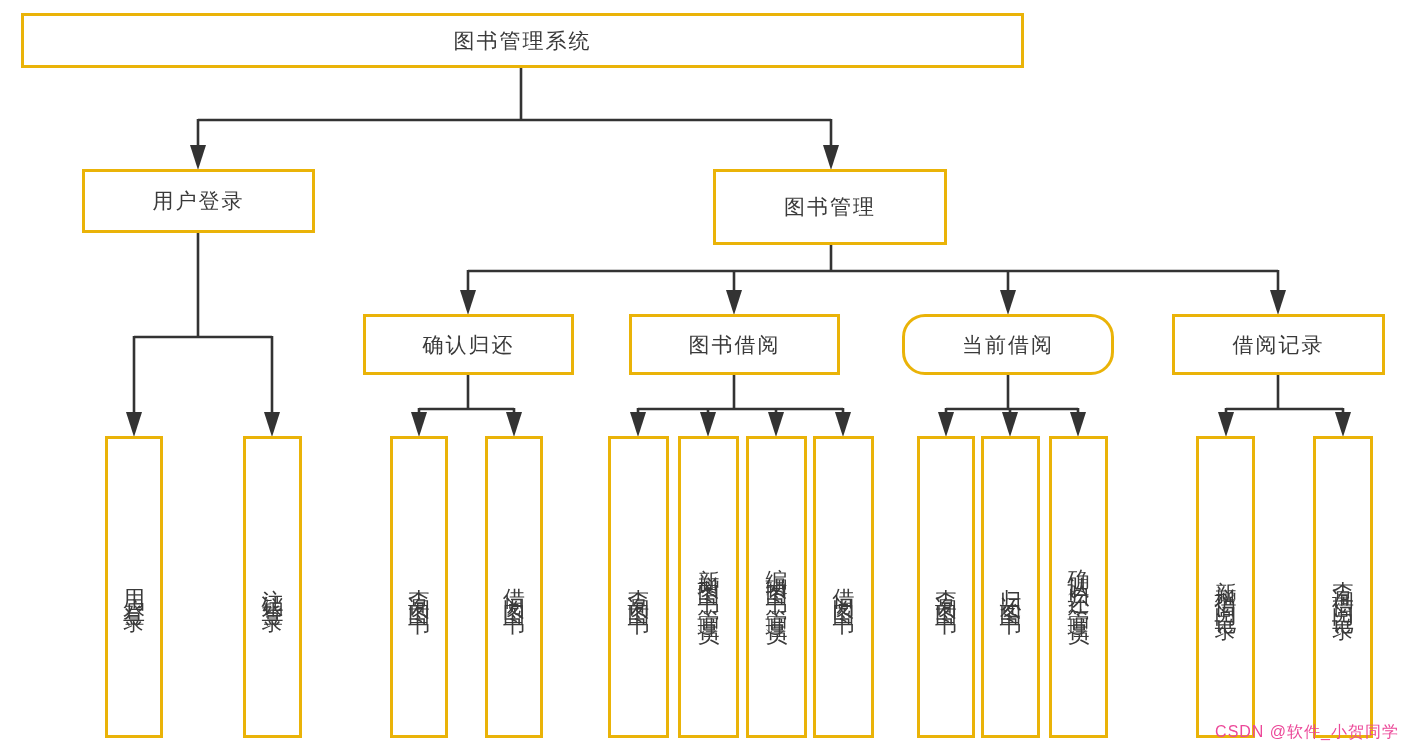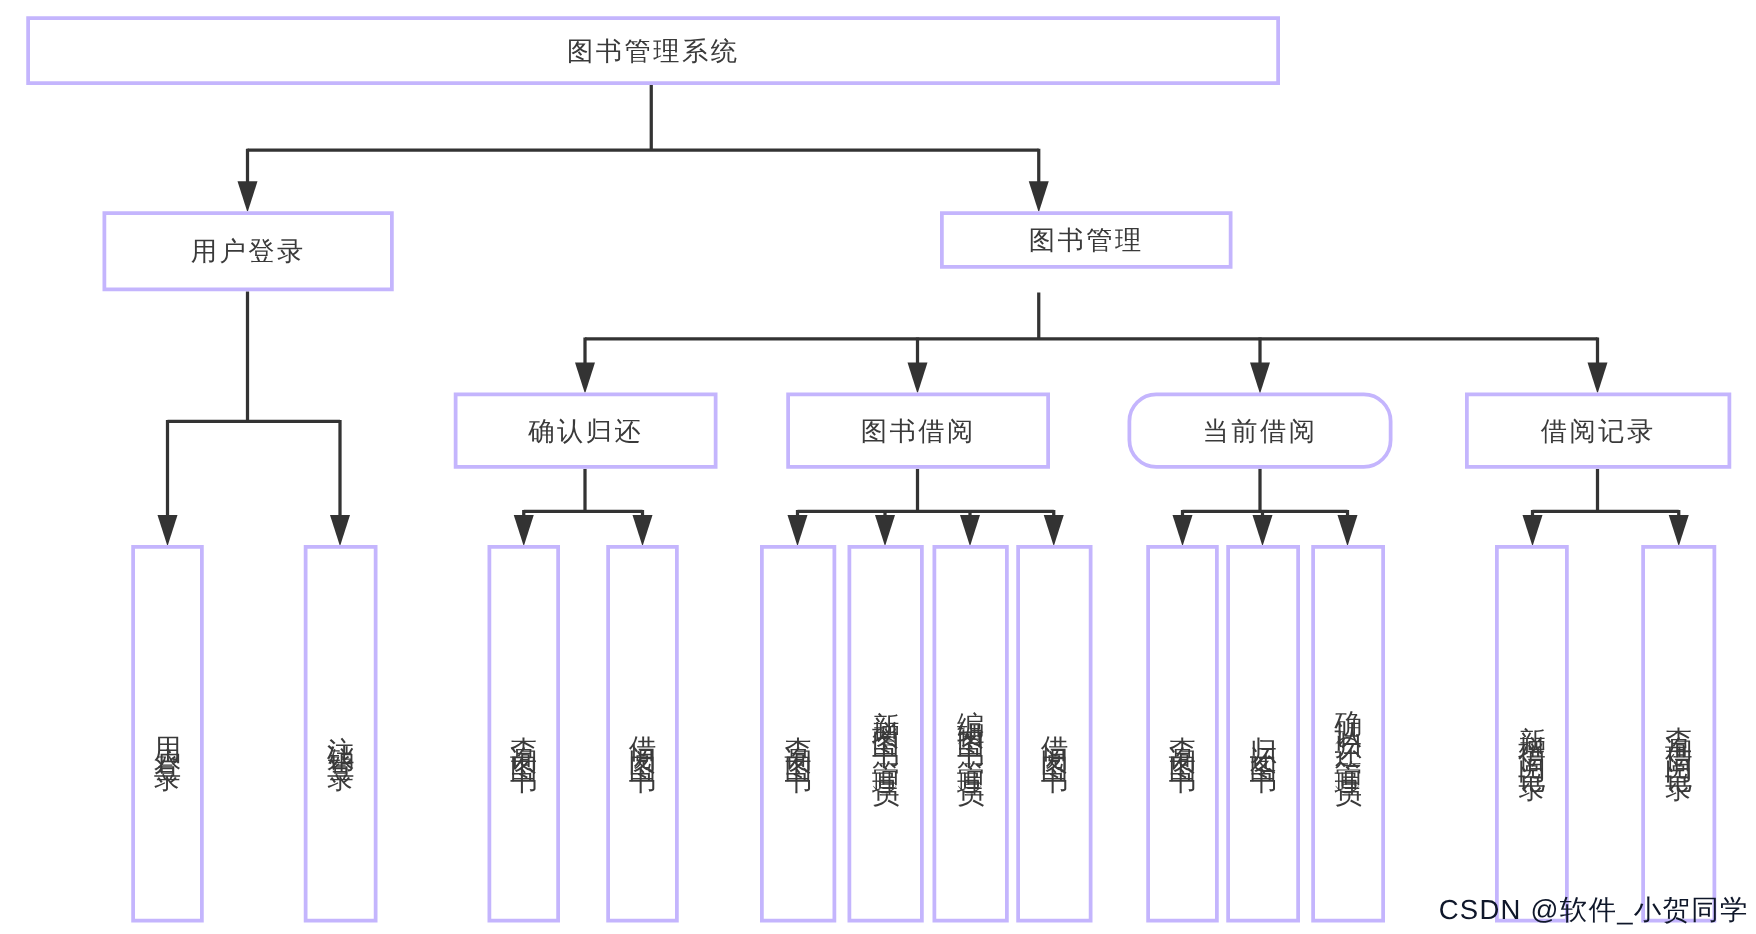--- a/index.html
+++ b/index.html
@@ -13,21 +13,21 @@
   }
   #connectors {
     position: absolute;
     left: 0; top: 0;
     width: 1405px; height: 747px;
   }
   .box {
     position: absolute;
     box-sizing: border-box;
     background: #ffffff;
-    border: 3px solid #c4b5fd;
+    border: 3px solid #eab308;
     color: #3a3a3a;
     display: flex;
     align-items: center;
     justify-content: center;
     text-align: center;
     z-index: 2;
   }
   .box.h {
     font-size: 21px;
     letter-spacing: 2px;
@@ -37,23 +37,23 @@
     writing-mode: vertical-rl;
     text-orientation: mixed;
     font-size: 22px;
     letter-spacing: 8px;
     line-height: 1;
   }
   #watermark {
     position: absolute;
     right: 6px;
     bottom: 4px;
-    font-size: 22px;
+    font-size: 16px;
     letter-spacing: 1px;
-    color: #0f172a;
+    color: #ec4899;
     z-index: 3;
     white-space: nowrap;
   }
 </style>
 </head>
 <body>
 
 <div id="stage">
 
   <svg id="connectors" viewBox="0 0 1405 747" xmlns="http://www.w3.org/2000/svg">
@@ -125,21 +125,21 @@
       <polygon points="1070,412 1086,412 1078,437"></polygon>
 
       <polygon points="1218,412 1234,412 1226,437"></polygon>
       <polygon points="1335,412 1351,412 1343,437"></polygon>
     </g>
   </svg>
 
   <div class="box h" style="left:21px; top:13px; width:1003px; height:55px;">图书管理系统</div>
 
   <div class="box h" style="left:82px; top:169px; width:233px; height:64px;">用户登录</div>
-  <div class="box h" style="left:713px; top:169px; width:234px; height:46px;margin-left:39px;">图书管理</div>
+  <div class="box h" style="left:713px; top:169px; width:234px; height:76px;">图书管理</div>
 
   <div class="box h" style="left:363px; top:314px; width:211px; height:61px;">确认归还</div>
   <div class="box h" style="left:629px; top:314px; width:211px; height:61px;font-family:Liberation Mono, monospace;">图书借阅</div>
   <div class="box h" style="left:902px; top:314px; width:212px; height:61px;border-radius:23px;">当前借阅</div>
   <div class="box h" style="left:1172px; top:314px; width:213px; height:61px;">借阅记录</div>
 
   <div class="box v" style="left:105px; top:436px; width:58px; height:302px;">用户登录</div>
   <div class="box v" style="left:243px; top:436px; width:59px; height:302px;">注销登录</div>
 
   <div class="box v" style="left:390px; top:436px; width:58px; height:302px;">查询图书</div>

